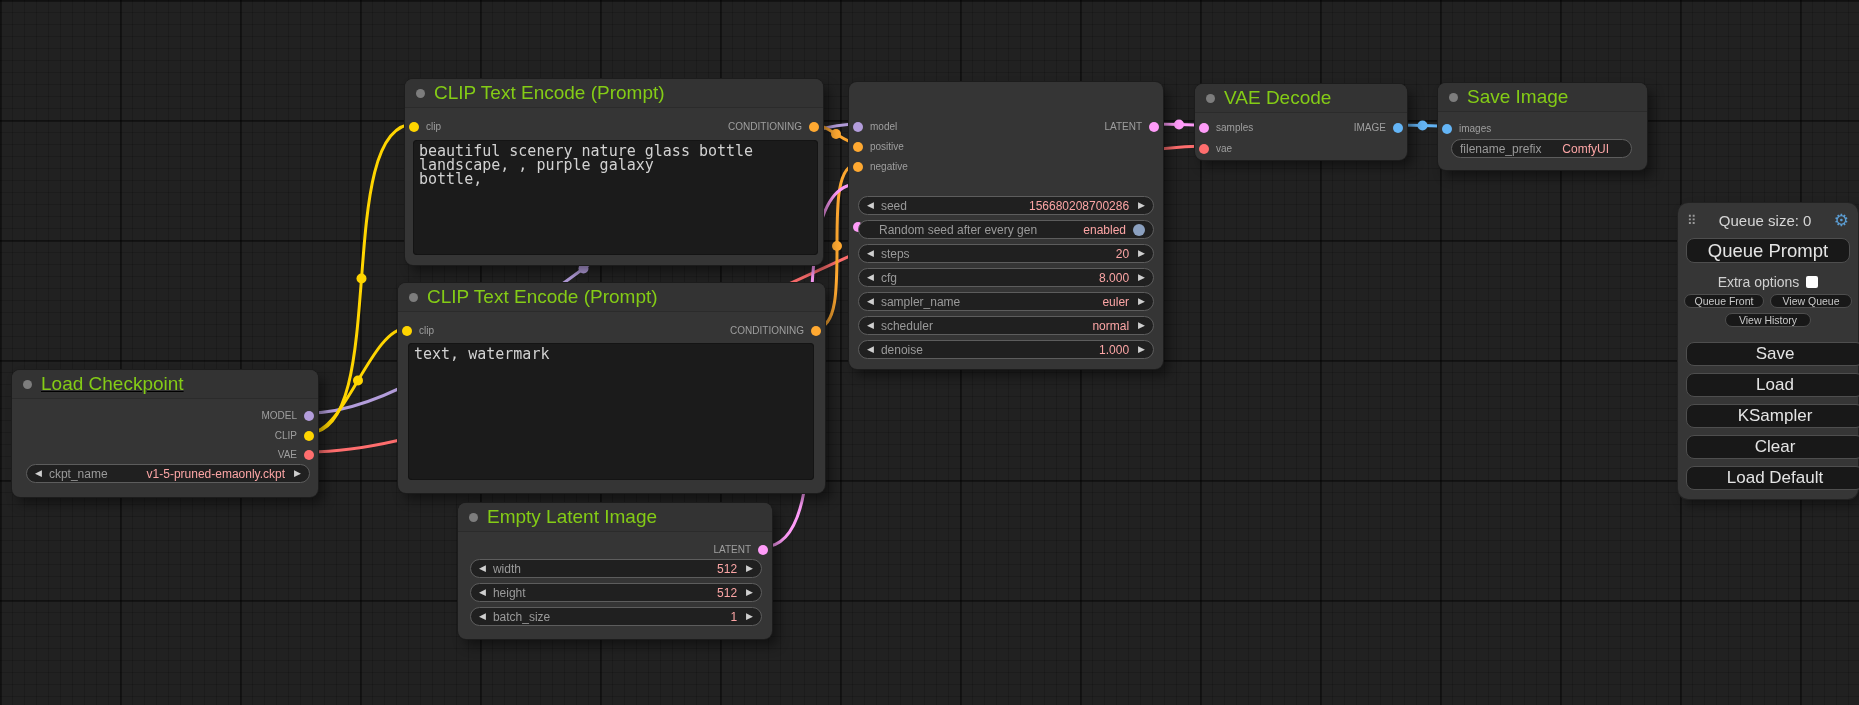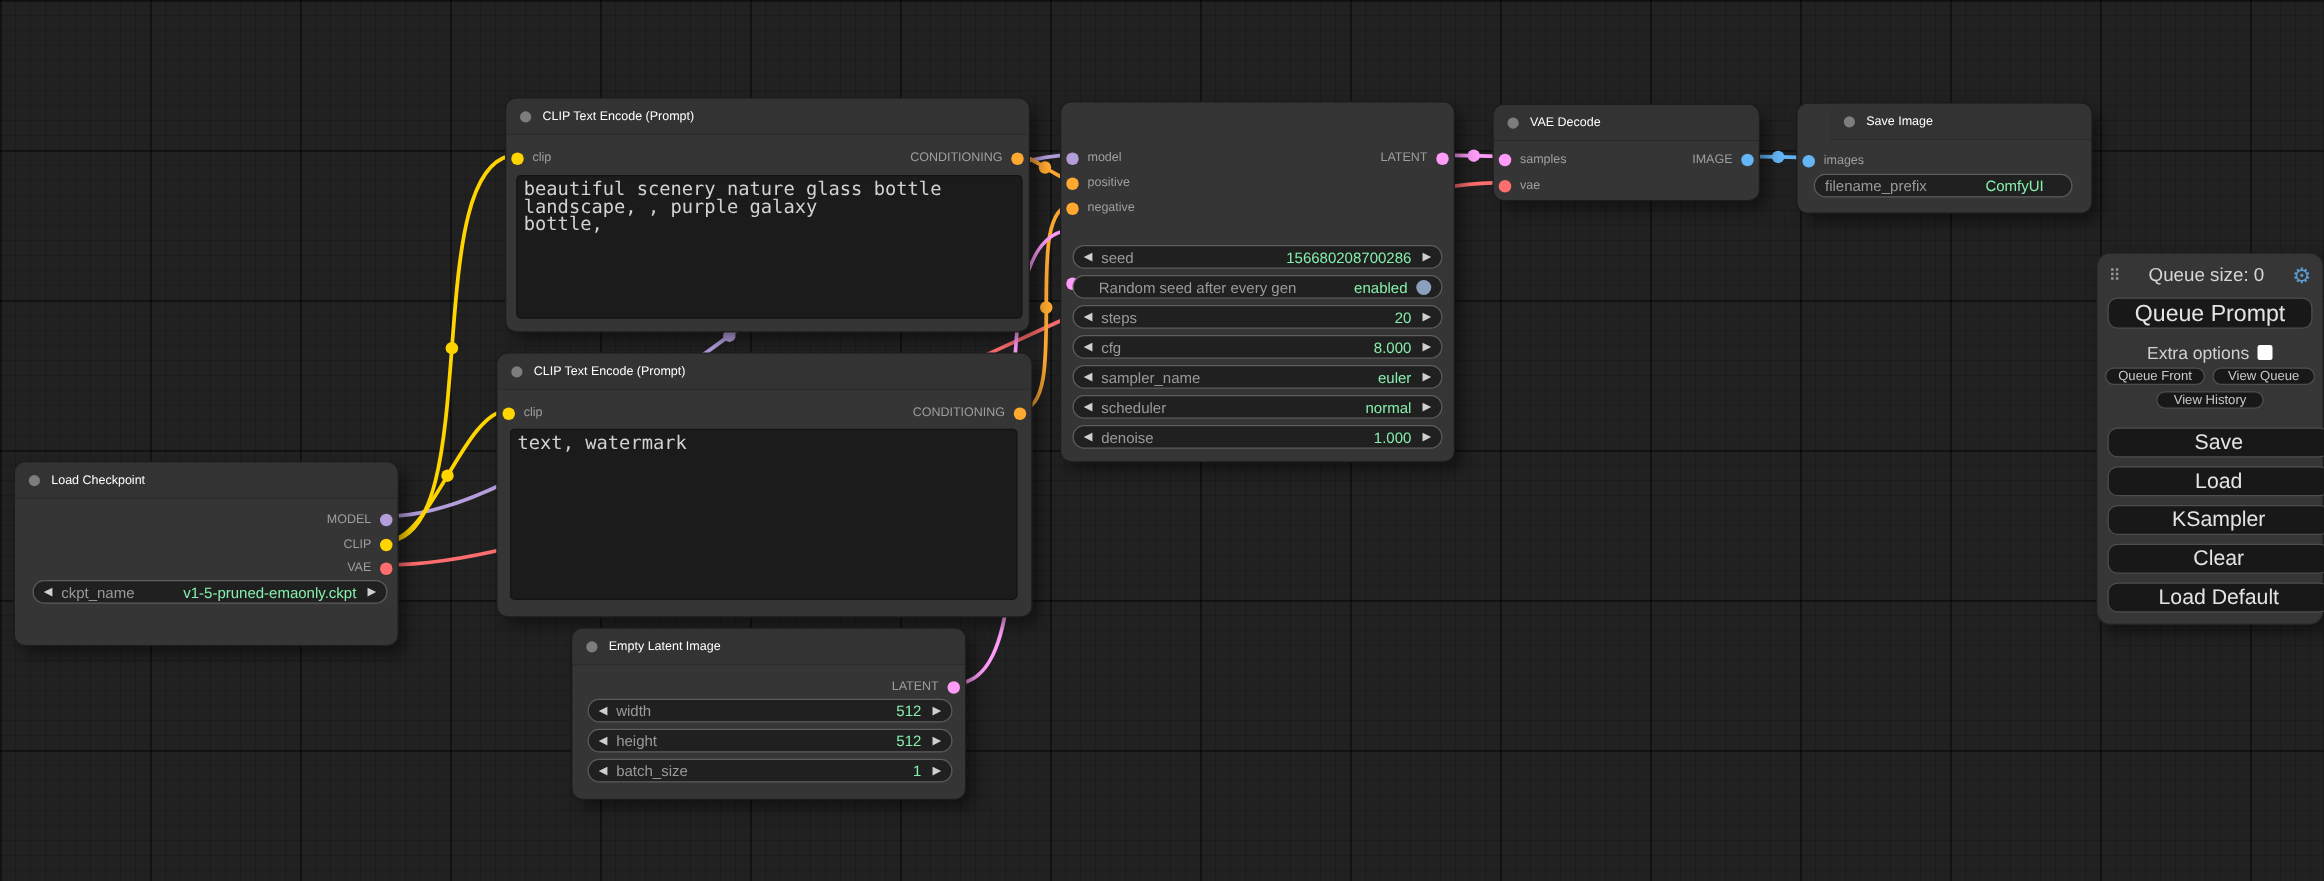--- a/index.html
+++ b/index.html
@@ -15,37 +15,37 @@
     background-size:120px 120px,120px 120px,12px 12px,12px 12px;
   }
   #wires{position:absolute;left:0;top:0;z-index:1;}
   .node{
     position:absolute;z-index:2;background:var(--node_bg);border-radius:8px;
     box-shadow:0 0 0 1px #1c1c1c, 6px 7px 12px rgba(0,0,0,0.45);
   }
   .ntitle{
     height:29px;background:var(--node_title_bg);border-radius:8px 8px 0 0;
     display:flex;align-items:center;padding:0 11px;gap:9px;
-    color:#ffffff;font-size:10px;border-bottom:1px solid #2b2b2b;box-sizing:border-box;
+    color:#84cc16;font-size:19px;border-bottom:1px solid #2b2b2b;box-sizing:border-box;
   }
   .tdot{width:9px;height:9px;border-radius:50%;background:#7d7d7d;flex:0 0 auto;}
   .slot{position:absolute;height:16px;display:flex;align-items:flex-end;gap:7px;
     font-size:10px;color:#9f9f9f;white-space:nowrap;}
   .slot.in{left:4px;}
   .slot.out{right:4px;flex-direction:row-reverse;}
   .dot{width:10px;height:10px;border-radius:50%;flex:0 0 auto;}
   .c-model{background:var(--model);} .c-clip{background:var(--clip);}
   .c-vae{background:var(--vae);}     .c-cond{background:var(--conditioning);}
   .c-latent{background:var(--latent);} .c-image{background:var(--image);}
   .widget{
     position:absolute;height:19px;box-sizing:border-box;
     background:var(--widget_bg);border:1px solid var(--widget_border);border-radius:10px;
     display:flex;align-items:center;padding:0 8px;gap:7px;font-size:12px;color:#9a9a9a;
   }
-  .wvalue{margin-left:auto;color:#86efac;}
+  .wvalue{margin-left:auto;color:#fca5a5;}
   .arrow{font-size:9px;color:#cfcfcf;line-height:1;}
   .widget .arrow:last-child{margin-left:2px;}
   .widget.toggle{padding-left:20px;}
   .toggle-dot{width:12px;height:12px;border-radius:50%;background:var(--toggle);flex:0 0 auto;}
   .prompt{
     position:absolute;background:#1b1b1b;border-radius:4px;box-shadow:inset 0 0 0 1px #141414;
     font-family:"DejaVu Sans Mono",monospace;font-size:15px;line-height:14px;color:#d2d2d2;
     padding:4px 6px;white-space:pre-wrap;box-sizing:border-box;overflow:hidden;
   }
   
@@ -89,21 +89,21 @@
       <path d="M 816 328 C 858.3231615076189 328, 815.6768384923811 164, 858 164" fill="none" stroke="#FFA931" stroke-width="3"></path>
       <circle cx="837" cy="246" r="5" fill="#FFA931"></circle>
       <path d="M 763 547 C 856.8063164184588 547, 764.1936835815412 184, 858 184" fill="none" stroke="#FF9CF9" stroke-width="3"></path>
       <circle cx="810.5" cy="365.5" r="5" fill="#FF9CF9"></circle>
       <path d="M 1154 124 C 1166.50249975005 124, 1191.49750024995 125, 1204 125" fill="none" stroke="#FF9CF9" stroke-width="3"></path>
       <circle cx="1179" cy="124.5" r="5" fill="#FF9CF9"></circle>
       <path d="M 1398 125 C 1410.2525507548428 125, 1434.7474492451572 126, 1447 126" fill="none" stroke="#64B5F6" stroke-width="3"></path>
       <circle cx="1422.5" cy="125.5" r="5" fill="#64B5F6"></circle>
     </svg>
 
-  <div class="node" style="left:12px;top:370px;width:306px;height:146px;">
+  <div class="node" style="left:12px;top:370px;width:306px;height:127px;text-decoration:underline;">
     <div class="ntitle">
       <span class="tdot"></span>
       <span>Load Checkpoint</span>
     </div>
     <div class="slot out" style="top:35px;">
       <span class="dot c-model"></span>
       <span>MODEL</span>
     </div>
     <div class="slot out" style="top:55px;">
       <span class="dot c-clip"></span>
@@ -259,21 +259,21 @@
     <div class="slot in" style="top:54px;">
       <span class="dot c-vae"></span>
       <span>vae</span>
     </div>
     <div class="slot out" style="top:33px;">
       <span class="dot c-image"></span>
       <span>IMAGE</span>
     </div>
   </div>
 
-  <div class="node" style="left:1438px;top:83px;width:209px;height:87px;padding-left:26px;">
+  <div class="node" style="left:1438px;top:83px;width:209px;height:87px;">
     <div class="ntitle">
       <span class="tdot"></span>
       <span>Save Image</span>
     </div>
     <div class="slot in" style="top:35px;">
       <span class="dot c-image"></span>
       <span>images</span>
     </div>
     <div class="widget" style="top:56px;left:13px;right:15px;">
       <span>filename_prefix</span>

